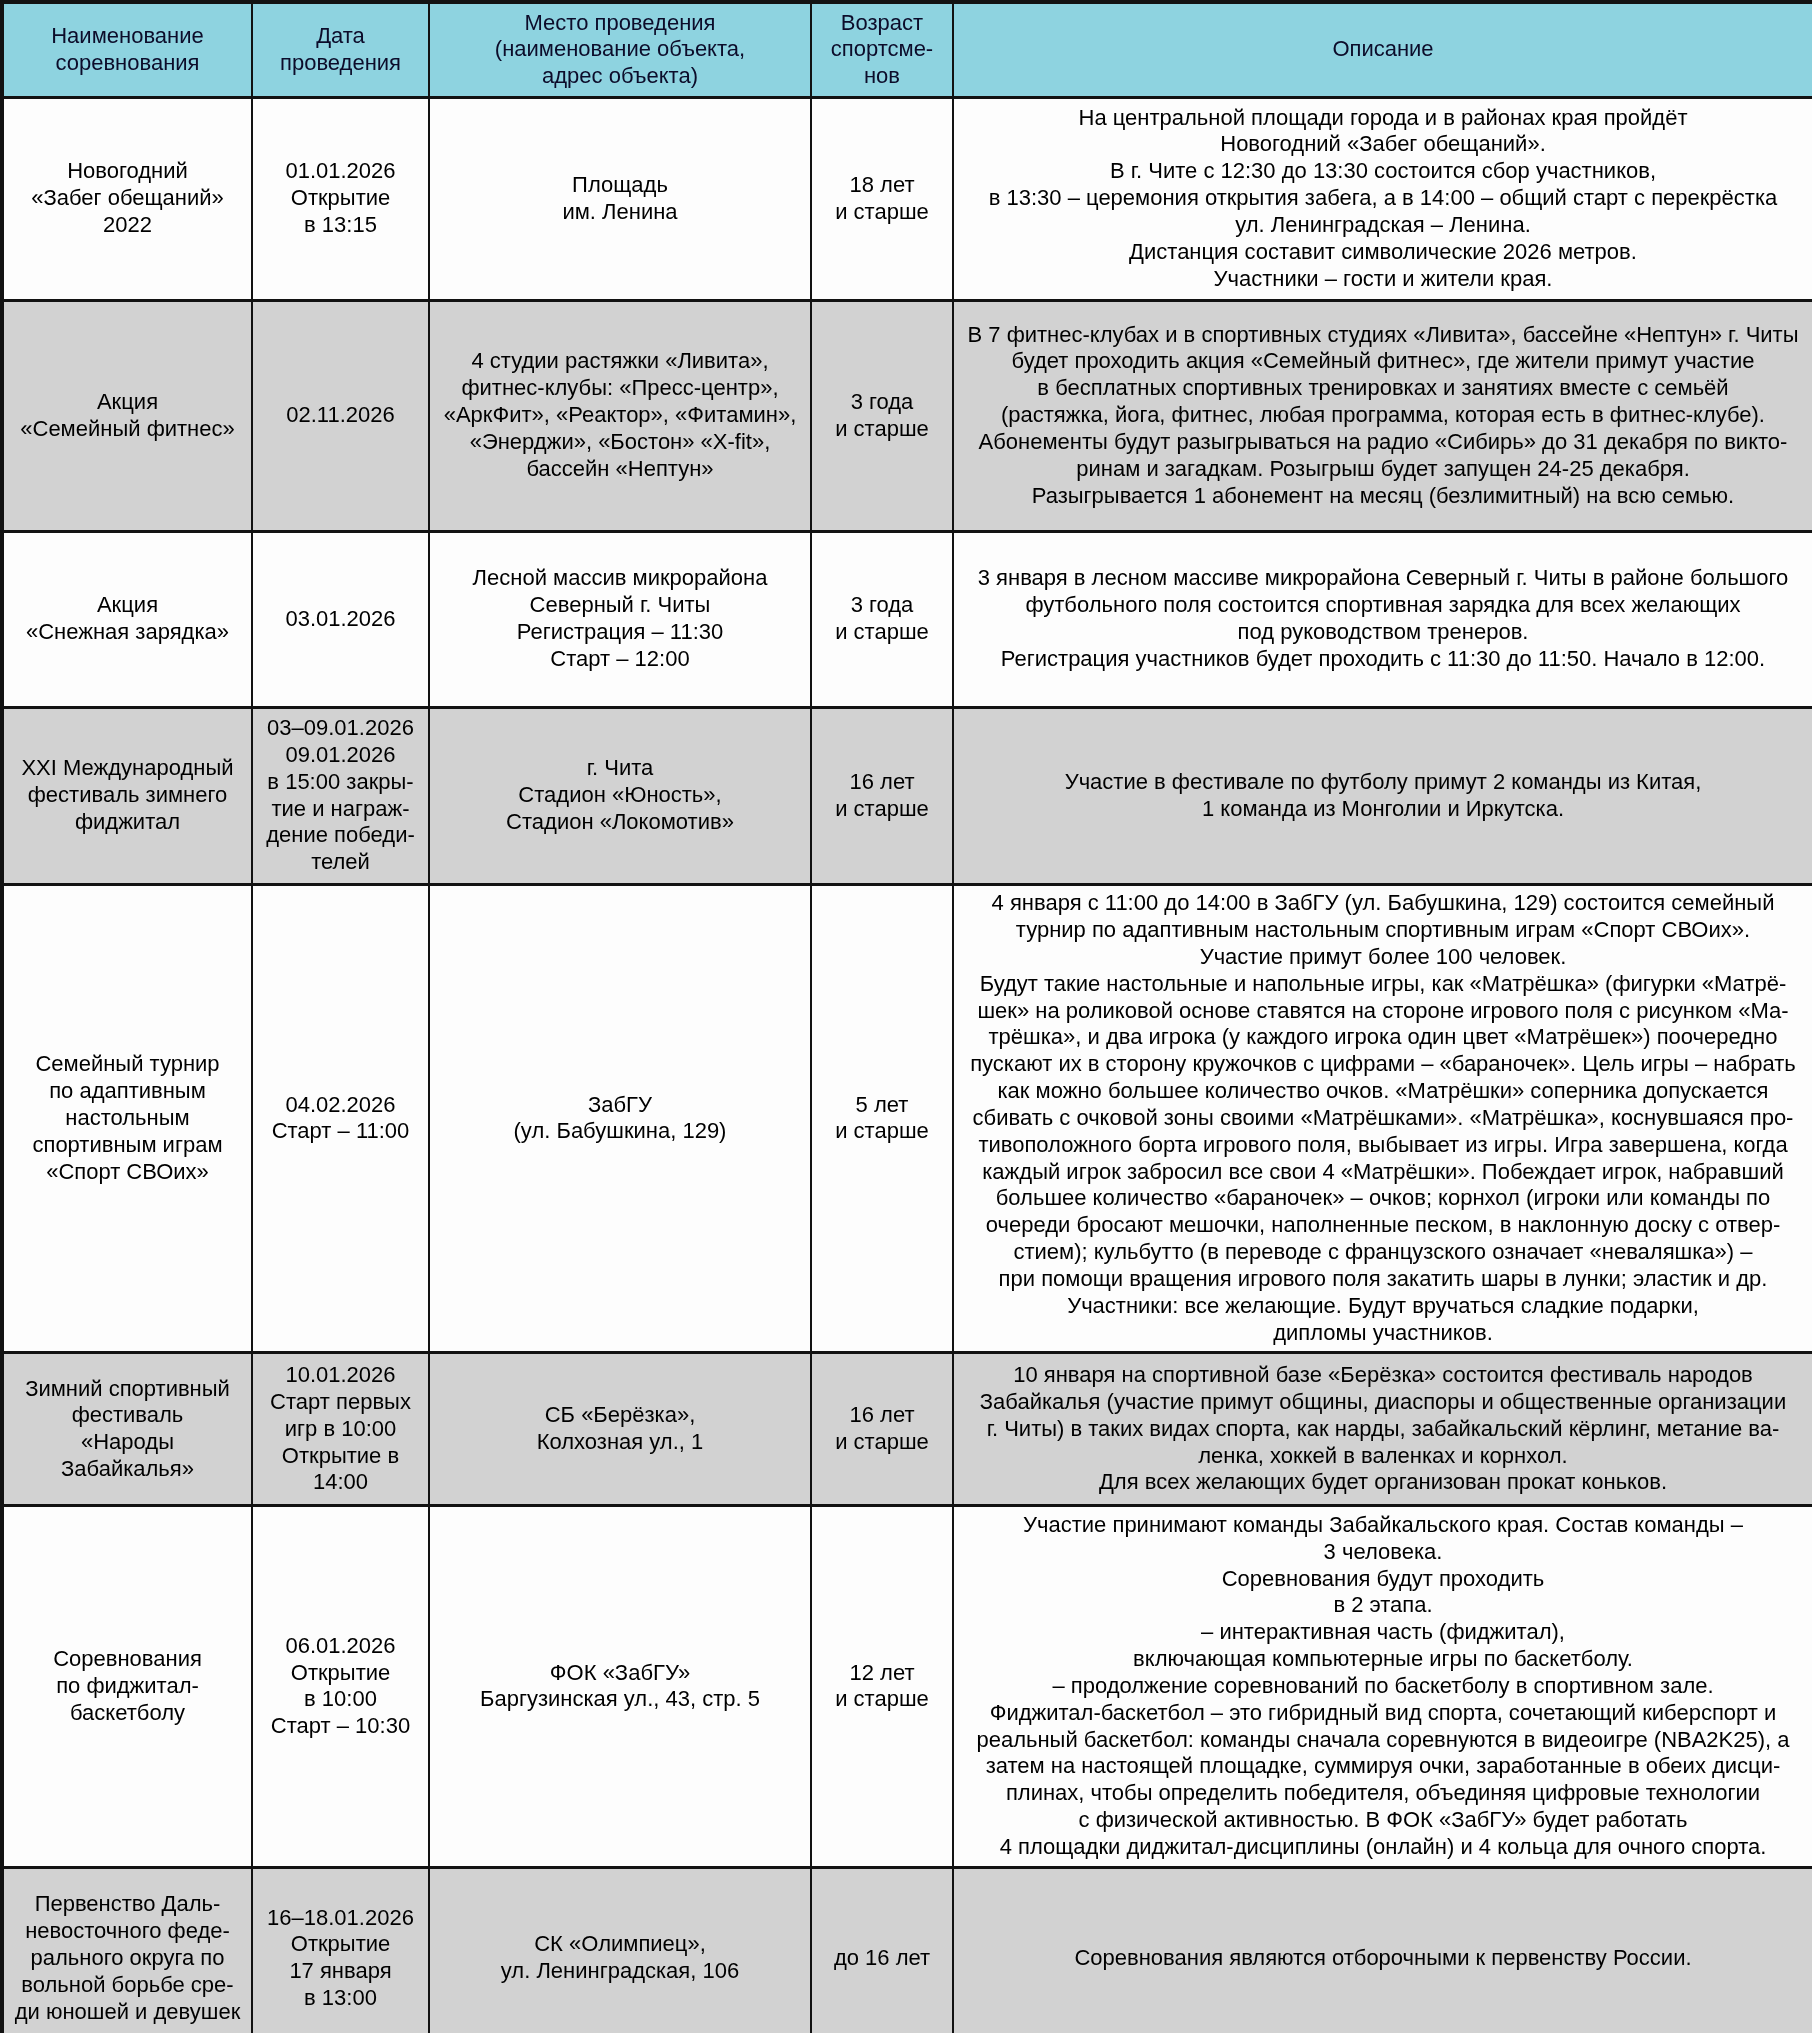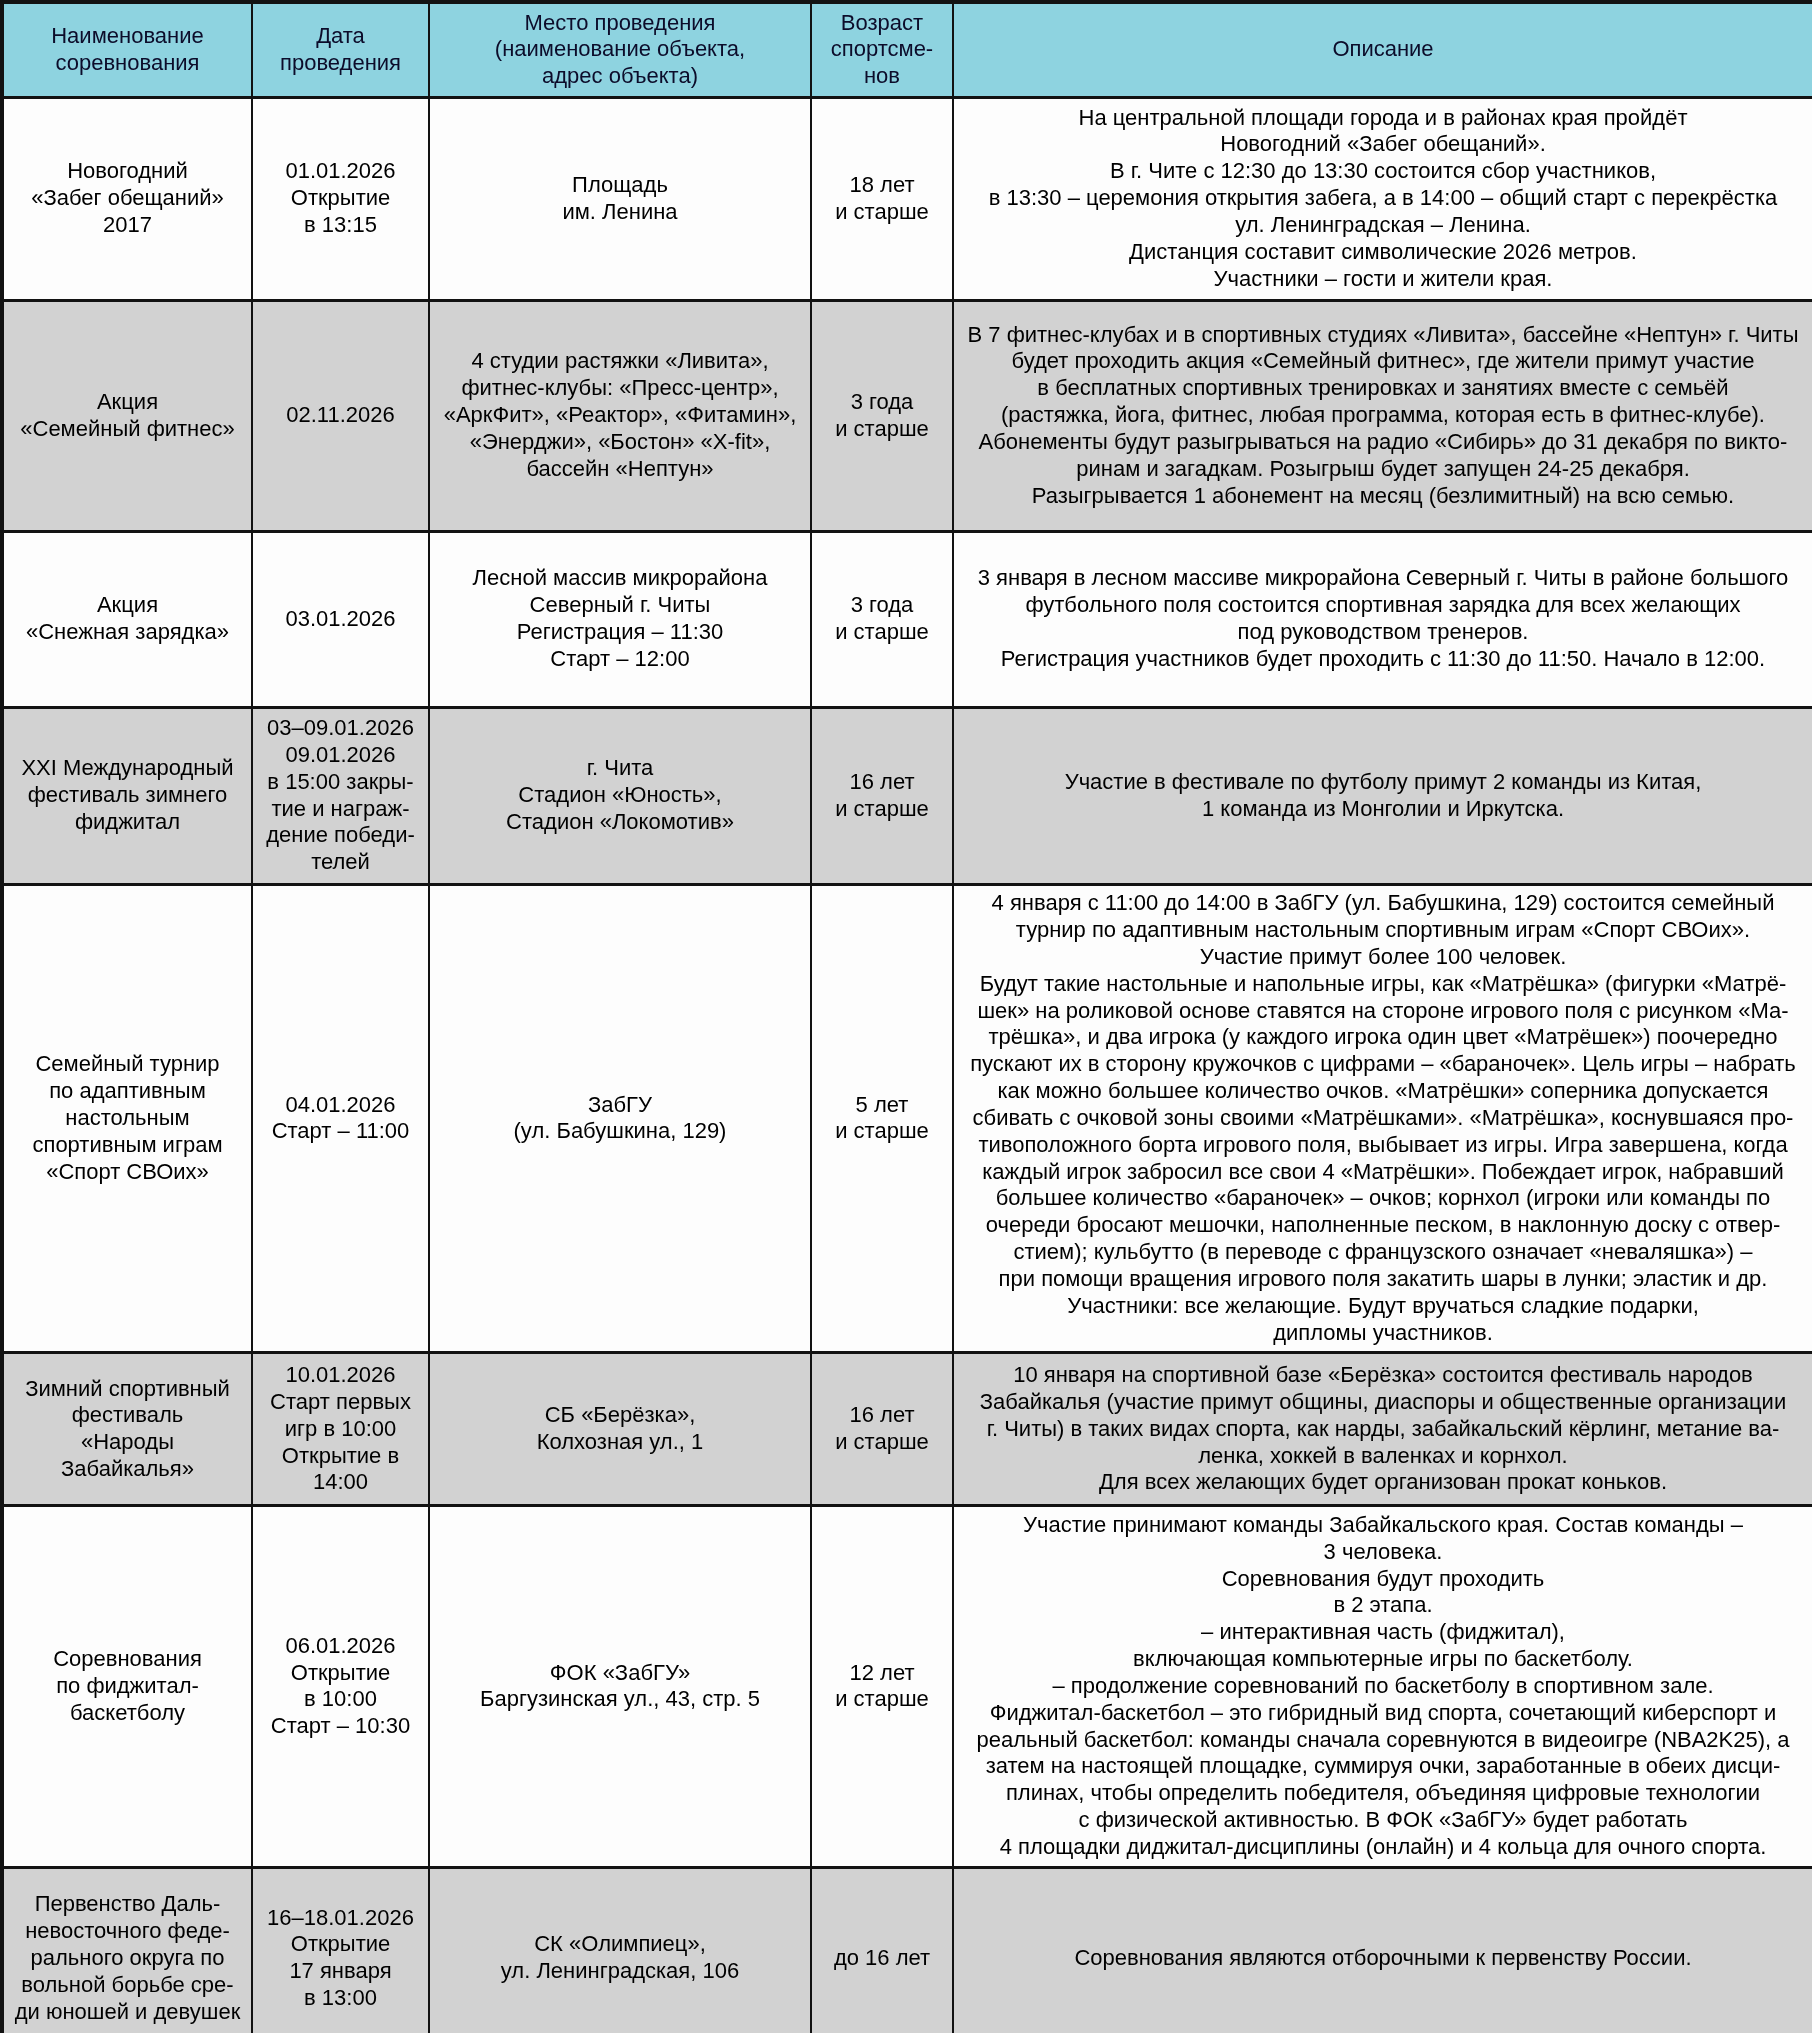--- a/index.html
+++ b/index.html
@@ -77,21 +77,21 @@
         <th>Возраст
 спортсме-
 нов</th>
         <th>Описание</th>
       </tr>
     </thead>
     <tbody>
         <tr>
           <td>Новогодний
 «Забег обещаний»
-2017</td>
+2022</td>
           <td>01.01.2026
 Открытие
 в 13:15</td>
           <td>Площадь
 им. Ленина</td>
           <td>18 лет
 и старше</td>
           <td>На центральной площади города и в районах края пройдёт
 Новогодний «Забег обещаний».
 В г. Чите с 12:30 до 13:30 состоится сбор участников,
@@ -151,21 +151,21 @@
 и старше</td>
           <td>Участие в фестивале по футболу примут 2 команды из Китая,
 1 команда из Монголии и Иркутска.</td>
         </tr>
         <tr>
           <td>Семейный турнир
 по адаптивным
 настольным
 спортивным играм
 «Спорт СВОих»</td>
-          <td>04.01.2026
+          <td>04.02.2026
 Старт – 11:00</td>
           <td>ЗабГУ
 (ул. Бабушкина, 129)</td>
           <td>5 лет
 и старше</td>
           <td>4 января с 11:00 до 14:00 в ЗабГУ (ул. Бабушкина, 129) состоится семейный
 турнир по адаптивным настольным спортивным играм «Спорт СВОих».
 Участие примут более 100 человек.
 Будут такие настольные и напольные игры, как «Матрёшка» (фигурки «Матрё-
 шек» на роликовой основе ставятся на стороне игрового поля с рисунком «Ма-

